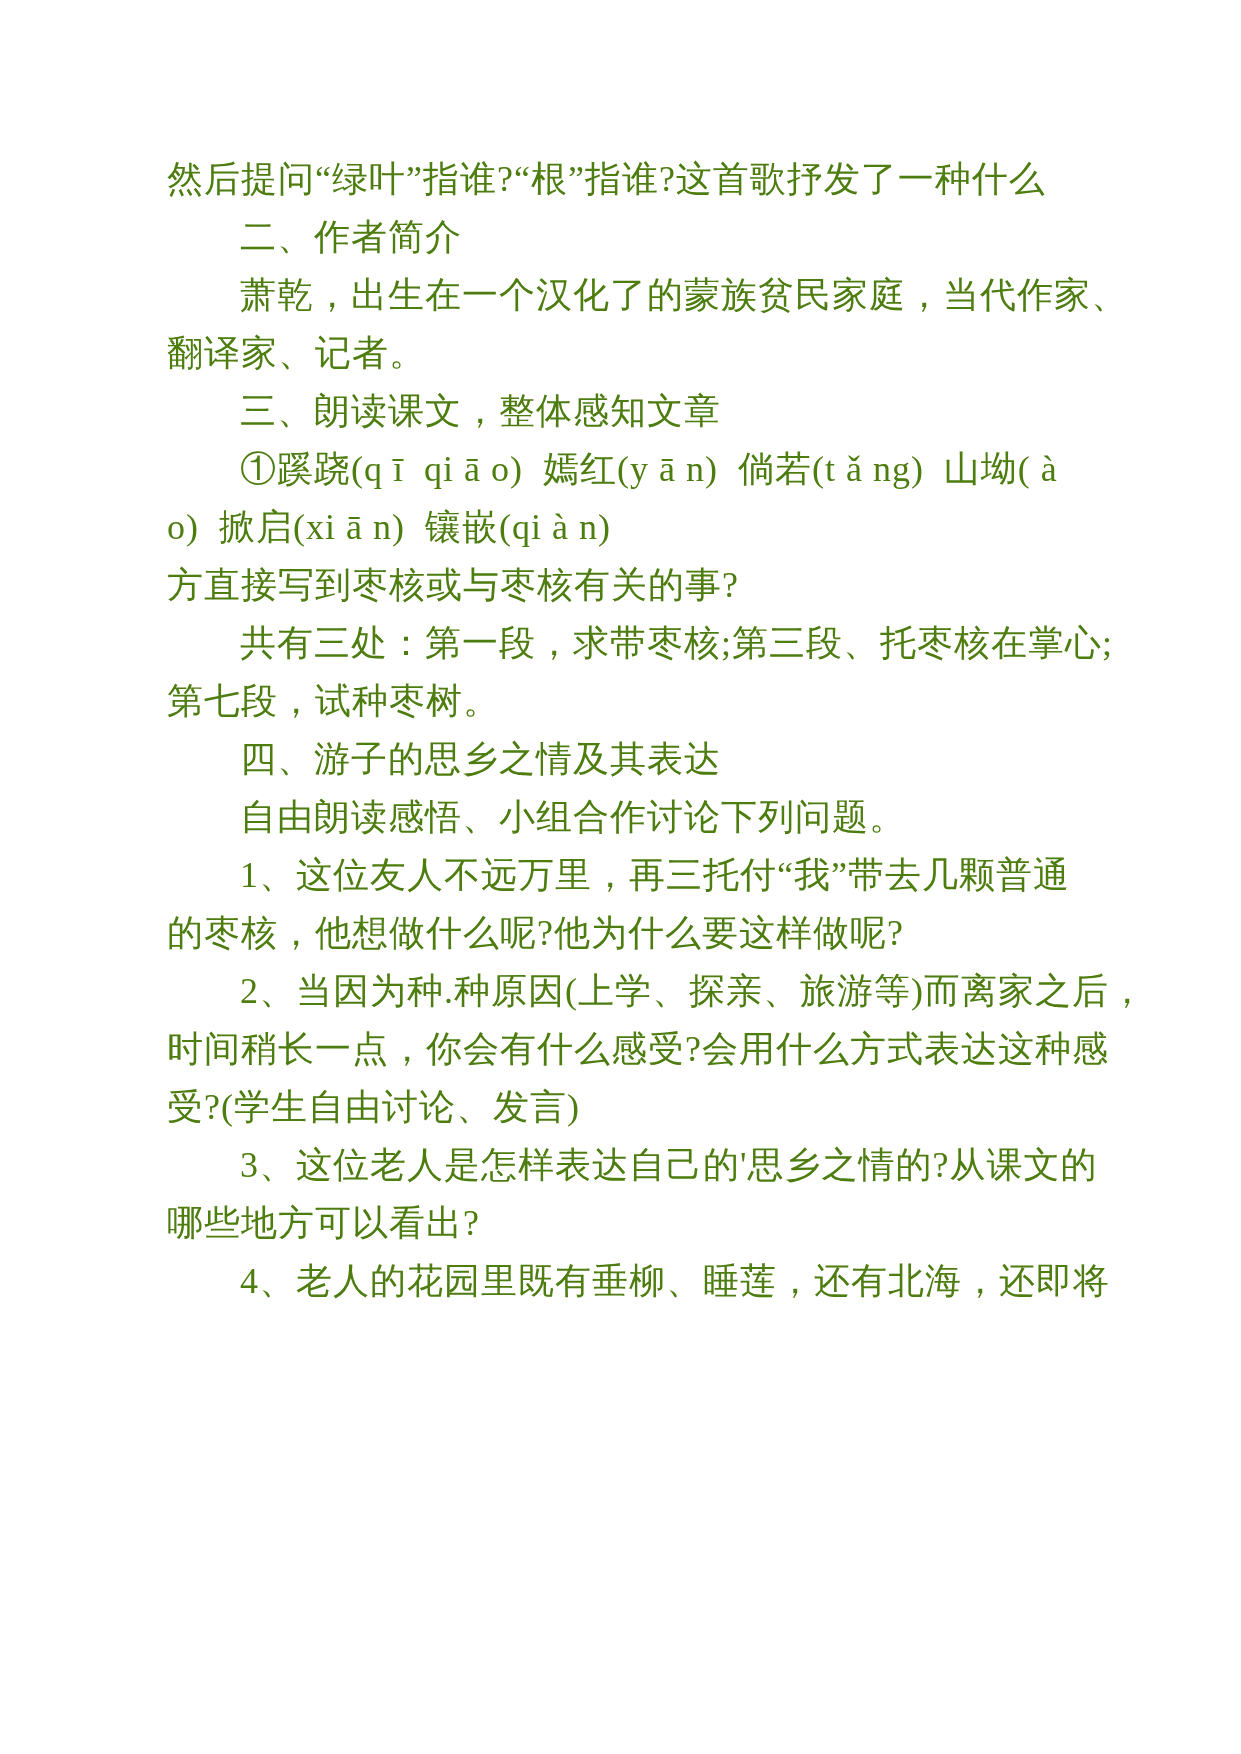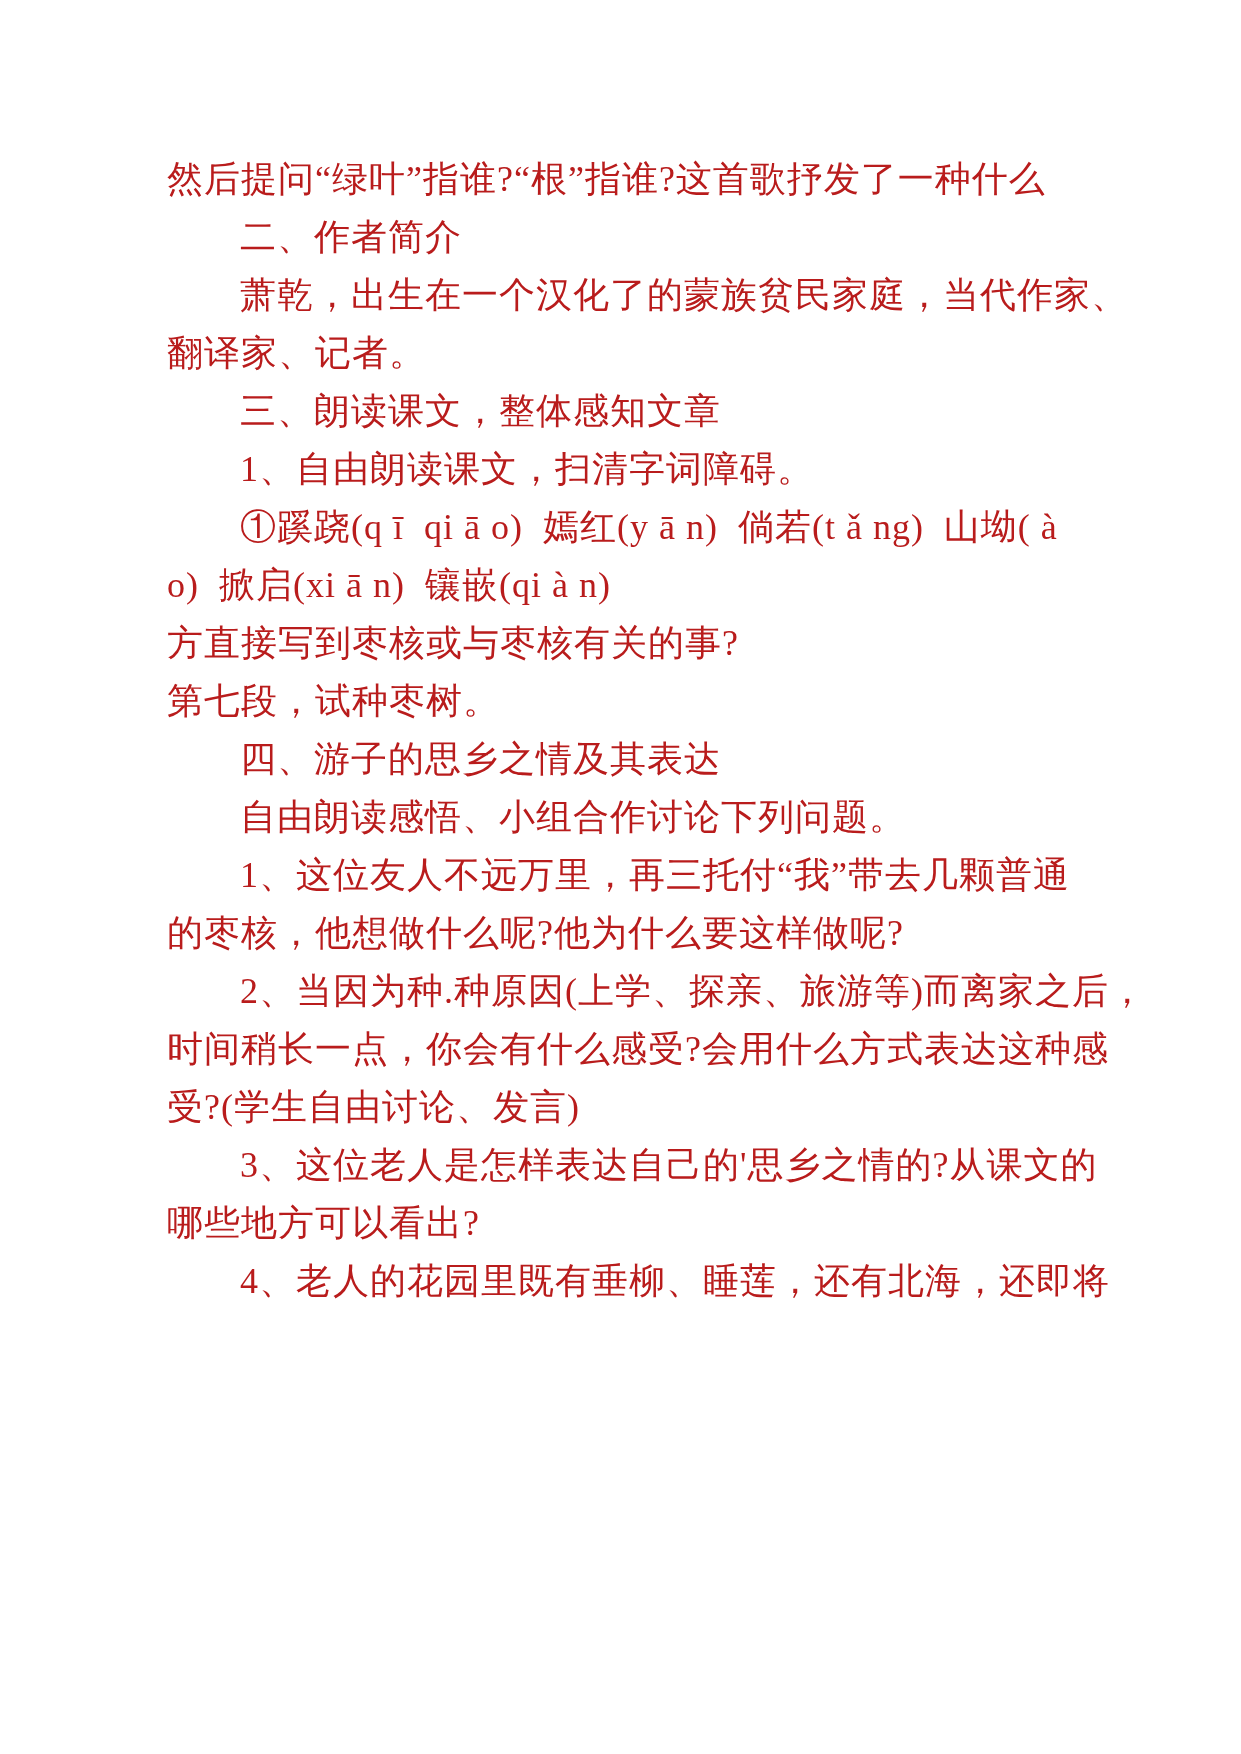--- a/index.html
+++ b/index.html
@@ -33,30 +33,30 @@
     letter-spacing: 1px;
   }
   .line.indent {
     padding-left: 73px;
   }
 </style>
 </head>
 <body style="background: rgb(255, 255, 255);">
 
 <div class="page">
-  <div class="text-body" style="color: #b91c1c;">
+  <div class="text-body" style="color: #4d7c0f;">
       <div class="line">然后提问“绿叶”指谁?“根”指谁?这首歌抒发了一种什么</div>
       <div class="line indent">二、作者简介</div>
       <div class="line indent">萧乾，出生在一个汉化了的蒙族贫民家庭，当代作家、</div>
       <div class="line">翻译家、记者。</div>
       <div class="line indent">三、朗读课文，整体感知文章</div>
-      <div class="line indent">1、自由朗读课文，扫清字词障碍。</div>
       <div class="line indent">①蹊跷(q ī  qi ā o)  嫣红(y ā n)  倘若(t ǎ ng)  山坳( à</div>
       <div class="line">o)  掀启(xi ā n)  镶嵌(qi à n)</div>
       <div class="line">方直接写到枣核或与枣核有关的事?</div>
+      <div class="line indent">共有三处：第一段，求带枣核;第三段、托枣核在掌心;</div>
       <div class="line">第七段，试种枣树。</div>
       <div class="line indent">四、游子的思乡之情及其表达</div>
       <div class="line indent">自由朗读感悟、小组合作讨论下列问题。</div>
       <div class="line indent">1、这位友人不远万里，再三托付“我”带去几颗普通</div>
       <div class="line">的枣核，他想做什么呢?他为什么要这样做呢?</div>
       <div class="line indent">2、当因为种.种原因(上学、探亲、旅游等)而离家之后，</div>
       <div class="line">时间稍长一点，你会有什么感受?会用什么方式表达这种感</div>
       <div class="line">受?(学生自由讨论、发言)</div>
       <div class="line indent">3、这位老人是怎样表达自己的'思乡之情的?从课文的</div>
       <div class="line">哪些地方可以看出?</div>

